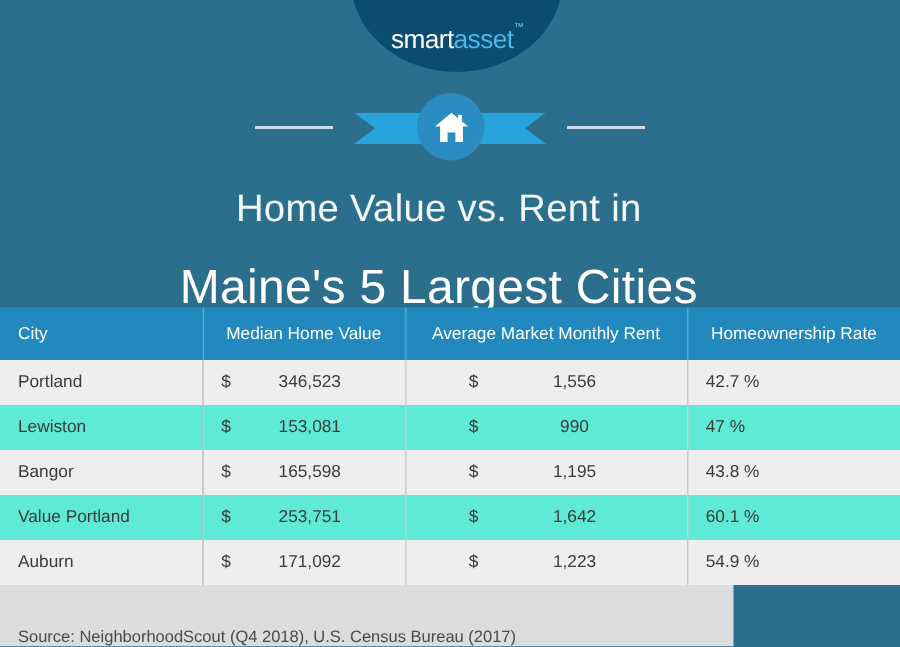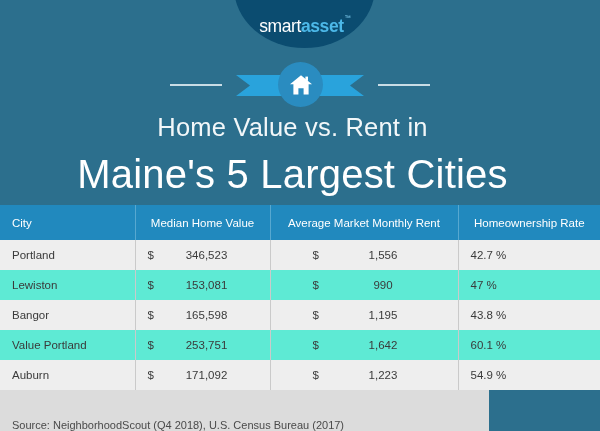--- a/index.html
+++ b/index.html
@@ -39,21 +39,21 @@
   }
 
   .brand-wordmark {
     font-size: 17.5px;
     letter-spacing: -0.4px;
     white-space: nowrap;
     line-height: 1;
     position: relative;
   }
   .brand-smart { color: #ffffff; font-weight: 400; margin-top: 12px; }
-  .brand-asset { color: #4cb8e8; font-weight: 700; }
+  .brand-asset { color: #4cb8e8; font-weight: 400; }
   .brand-tm {
     color: #7fcdf0;
     font-size: 6.5px;
     vertical-align: super;
     position: relative;
     top: -5px;
     left: 0.5px;
   }
 
   
@@ -111,39 +111,39 @@
     display: flex;
     align-items: center;
     justify-content: center;
   }
   .home-icon { display: block; }
 
   
   .title-block {
     position: absolute;
     left: 0;
-    top: 112px;
+    top: 124px;
     width: 585px;
     text-align: center;
     color: #ffffff;
   }
   .title-line-1 {
     font-size: 25.5px;
     font-weight: 300;
     letter-spacing: 0.2px;
     line-height: 1.22;
     color: #f2f7f9;
   }
   .title-line-2 {
-    font-size: 40px;
+    font-size: 32px;
     font-weight: 300;
     letter-spacing: 0.2px;
     line-height: 1.22;
     color: #ffffff;
-    margin-top: 7px;
+    margin-top: 17px;
   }
 
   
   .data-table {
     position: absolute;
     left: 0;
     top: 205px;
     width: 600px;
     border-collapse: collapse;
     table-layout: fixed;

